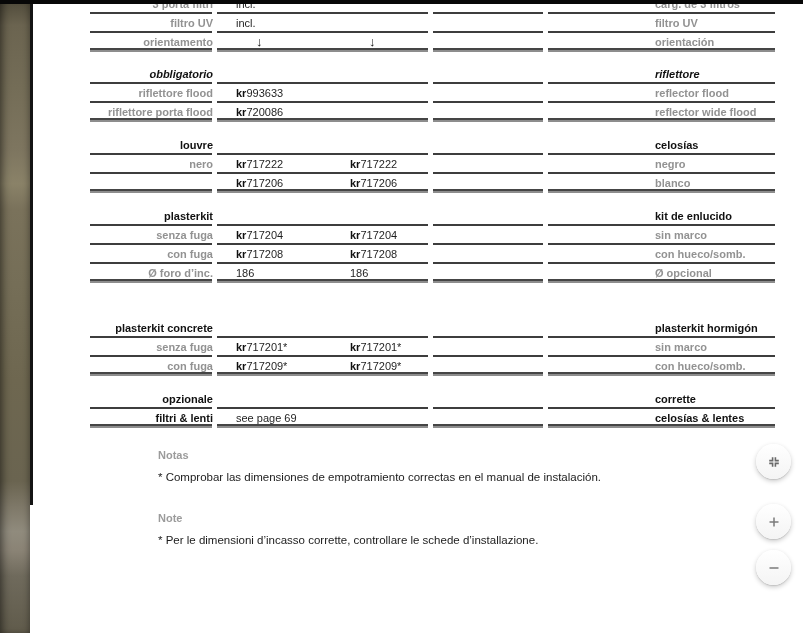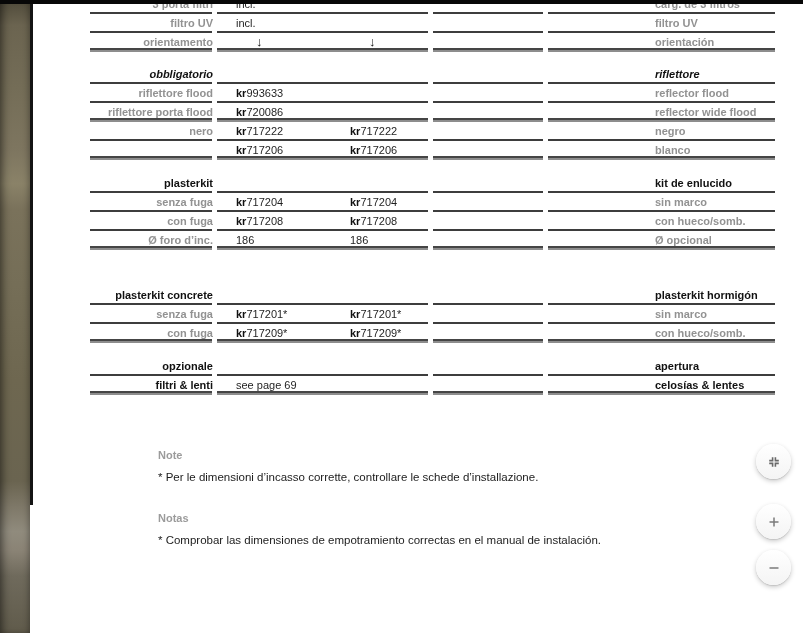--- a/index.html
+++ b/index.html
@@ -135,20 +135,30 @@
     <span class="cell v1"><span class="kr">kr</span><span>720086</span></span>
     <span class="cell es">reflector wide flood</span>
     <div class="rule thick">
         <span class="seg s1"></span>
         <span class="seg s2"></span>
         <span class="seg s3"></span>
         <span class="seg s4"></span>
       </div>
   </div>
 
+  <div class="row head gap14">
+    <span class="cell it">louvre</span>
+    <span class="cell es">celosías</span>
+    <div class="rule">
+        <span class="seg s1"></span>
+        <span class="seg s2"></span>
+        <span class="seg s3"></span>
+        <span class="seg s4"></span>
+      </div>
+  </div>
 
   <div class="row">
     <span class="cell it">nero</span>
     <span class="cell v1"><span class="kr">kr</span><span>717222</span></span>
     <span class="cell v2"><span class="kr">kr</span><span>717222</span></span>
     <span class="cell es">negro</span>
     <div class="rule">
         <span class="seg s1"></span>
         <span class="seg s2"></span>
         <span class="seg s3"></span>
@@ -250,21 +260,21 @@
     <div class="rule thick">
         <span class="seg s1"></span>
         <span class="seg s2"></span>
         <span class="seg s3"></span>
         <span class="seg s4"></span>
       </div>
   </div>
 
   <div class="row head gap14">
     <span class="cell it">opzionale</span>
-    <span class="cell es">apertura</span>
+    <span class="cell es">corrette</span>
     <div class="rule">
         <span class="seg s1"></span>
         <span class="seg s2"></span>
         <span class="seg s3"></span>
         <span class="seg s4"></span>
       </div>
   </div>
 
   <div class="row emph">
     <span class="cell it">filtri &amp; lenti</span>
@@ -275,26 +285,26 @@
         <span class="seg s2"></span>
         <span class="seg s3"></span>
         <span class="seg s4"></span>
       </div>
   </div>
 
 </div>
 
 <div class="notes">
   <div class="note-group">
+    <div class="note-title">Notas</div>
+    <div class="note-body">* Comprobar las dimensiones de empotramiento correctas en el manual de instalación.</div>
+  </div>
+  <div class="note-group">
     <div class="note-title">Note</div>
     <div class="note-body">* Per le dimensioni d’incasso corrette, controllare le schede d’installazione.</div>
-  </div>
-  <div class="note-group">
-    <div class="note-title">Notas</div>
-    <div class="note-body">* Comprobar las dimensiones de empotramiento correctas en el manual de instalación.</div>
   </div>
 </div>
 
 <button class="fab fab-fit">
   <span>
     <svg width="16" height="16" viewBox="0 0 16 16" fill="none" stroke="#6a6a6a" stroke-width="1.6">
       <path d="M3.2 6.6 H6.6 V3.2"></path>
       <path d="M12.8 6.6 H9.4 V3.2"></path>
       <path d="M3.2 9.4 H6.6 V12.8"></path>
       <path d="M12.8 9.4 H9.4 V12.8"></path>

